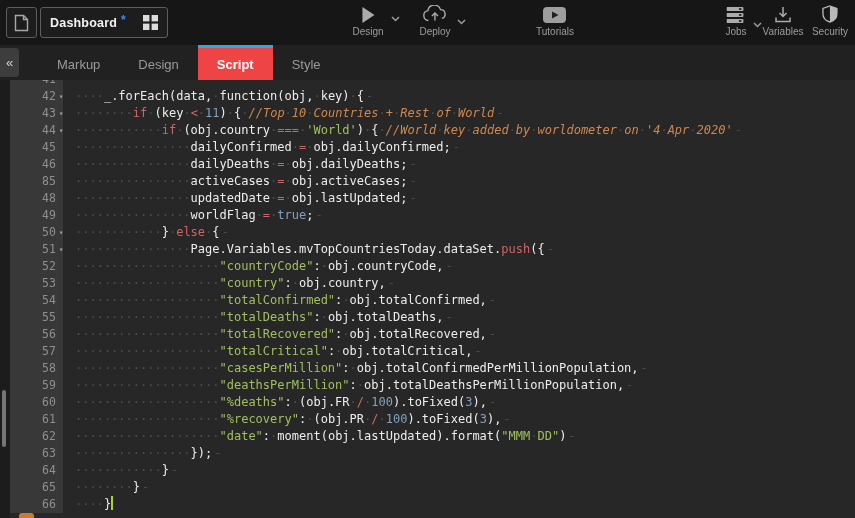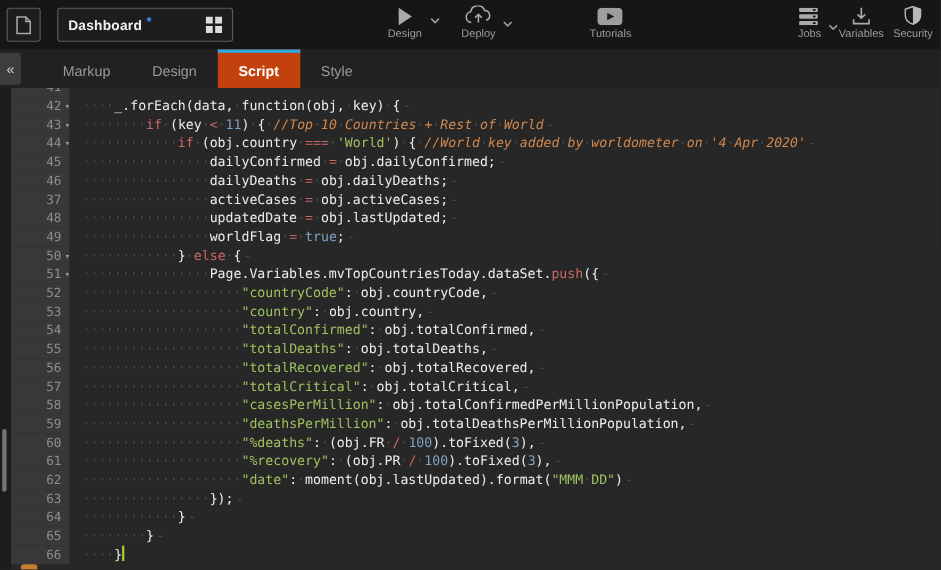--- a/index.html
+++ b/index.html
@@ -3,36 +3,36 @@
 <meta charset="utf-8">
 <style>
   * { box-sizing: border-box; margin: 0; padding: 0; }
   html,body { width:855px; height:518px; overflow:hidden; }
   body { background:#272727; font-family:"Liberation Sans", sans-serif; position:relative; }
 
   
   .topbar { position:absolute; left:0; top:0; width:855px; height:45px; background:#161616; }
   .page-group { position:absolute; left:6px; top:7px; display:flex; align-items:stretch; height:31px; }
   .page-icon-btn { width:31px; height:31px; border:1px solid #5e5e5e; border-radius:3px; display:flex; align-items:center; justify-content:center; background:#1d1d1d; cursor:pointer; }
-  .page-select-btn { margin-left:15px; width:160px; border:1px solid #5e5e5e; border-radius:3px; background:#1d1d1d; display:flex; align-items:center; padding:4px 9px; cursor:pointer; }
+  .page-select-btn { margin-left:3px; width:128px; border:1px solid #5e5e5e; border-radius:3px; background:#1d1d1d; display:flex; align-items:center; padding:4px 9px; cursor:pointer; }
   .page-select-btn .plabel { color:#f2f2f2; font-size:12.5px; font-weight:600; letter-spacing:.2px; }
   .page-select-btn .dirty { color:#3f8cff; font-size:12px; font-weight:700; margin-left:4px; transform:translateY(-3px); }
   .page-select-btn .spacer { flex:1; }
 
   .tb-action { position:absolute; top:4px; transform:translateX(-50%); display:flex; flex-direction:column; align-items:center; cursor:pointer; }
   .tb-action .ic { height:19px; display:flex; align-items:flex-end; justify-content:center; }
   .tb-action .lbl { margin-top:3px; font-size:10px; color:#9c9c9c; white-space:nowrap; }
   .tb-chevron { position:absolute; }
 
   
   .tabbar { position:absolute; left:0; top:45px; width:855px; height:35px; background:#212121; }
   .collapse-btn { position:absolute; left:0; top:3px; width:19px; height:29px; background:#3d3d3d; border-radius:0 3px 3px 0; color:#cfcfcf; font-size:13px; display:flex; align-items:center; justify-content:center; cursor:pointer; }
   .tabs { position:absolute; left:38px; top:0; height:35px; display:flex; }
   .tab { height:35px; padding:0 19px; display:flex; align-items:center; color:#9a9a9a; font-size:13px; border-top:3px solid transparent; cursor:pointer; }
-  .tab.active { background:#c2410c; border-top-color:#2fa8e1; color:#ffffff; font-weight:700; }
+  .tab.active { background:#ef4444; border-top-color:#2fa8e1; color:#ffffff; font-weight:700; }
 
   
   .editor { position:absolute; left:0; top:80px; width:855px; height:438px; background:#272727; overflow:hidden; }
   .left-strip { position:absolute; left:0; top:0; width:10px; height:438px; background:#1c1c1c; }
   .left-scroll-handle { position:absolute; left:2px; top:310px; width:4px; height:57px; background:#757575; border-radius:2px; cursor:grab; }
   .code-rows { position:absolute; left:10px; top:-9px; right:0; font-family:"DejaVu Sans Mono", monospace; font-size:12px; line-height:17px; }
   .line-row { display:flex; height:17px; white-space:pre; }
   .gutter-cell { width:53px; flex:0 0 53px; background:#383838; display:flex; align-items:center;padding-left:32px; }
   .lnum { flex:1; text-align:right; color:#8f8f8f; font-size:11.5px; padding-right:3px; }
   .fold { width:13px; font-size:8px; color:#9e9e9e; text-align:center; line-height:17px; }
@@ -181,21 +181,21 @@
   <div class="left-strip">
     <div class="left-scroll-handle"></div>
   </div>
   <div class="code-rows">
       <div class="line-row"><div class="gutter-cell"><span class="lnum">41</span><span class="fold"></span></div><div class="code-cell"><span class="eol">-</span></div></div>
       <div class="line-row"><div class="gutter-cell"><span class="lnum">42</span><span class="fold">▾</span></div><div class="code-cell"><span class="ws">····</span><span class="tok-p">_.forEach(data,<span class="ws">·</span>function(obj,<span class="ws">·</span>key)<span class="ws">·</span>{</span><span class="eol">-</span></div></div>
       <div class="line-row"><div class="gutter-cell"><span class="lnum">43</span><span class="fold">▾</span></div><div class="code-cell"><span class="ws">········</span><span class="tok-k">if</span><span class="tok-p"><span class="ws">·</span>(key<span class="ws">·</span></span><span class="tok-k">&lt;</span><span class="tok-p"><span class="ws">·</span></span><span class="tok-n">11</span><span class="tok-p">)<span class="ws">·</span>{<span class="ws">·</span></span><span class="tok-c">//Top<span class="ws">·</span>10<span class="ws">·</span>Countries<span class="ws">·</span>+<span class="ws">·</span>Rest<span class="ws">·</span>of<span class="ws">·</span>World</span><span class="eol">-</span></div></div>
       <div class="line-row"><div class="gutter-cell"><span class="lnum">44</span><span class="fold">▾</span></div><div class="code-cell"><span class="ws">············</span><span class="tok-k">if</span><span class="tok-p"><span class="ws">·</span>(obj.country<span class="ws">·</span></span><span class="tok-k">===</span><span class="tok-p"><span class="ws">·</span></span><span class="tok-s">'World'</span><span class="tok-p">)<span class="ws">·</span>{<span class="ws">·</span></span><span class="tok-c">//World<span class="ws">·</span>key<span class="ws">·</span>added<span class="ws">·</span>by<span class="ws">·</span>worldometer<span class="ws">·</span>on<span class="ws">·</span>'4<span class="ws">·</span>Apr<span class="ws">·</span>2020'</span><span class="eol">-</span></div></div>
       <div class="line-row"><div class="gutter-cell"><span class="lnum">45</span><span class="fold"></span></div><div class="code-cell"><span class="ws">················</span><span class="tok-p">dailyConfirmed<span class="ws">·</span></span><span class="tok-k">=</span><span class="tok-p"><span class="ws">·</span>obj.dailyConfirmed;</span><span class="eol">-</span></div></div>
       <div class="line-row"><div class="gutter-cell"><span class="lnum">46</span><span class="fold"></span></div><div class="code-cell"><span class="ws">················</span><span class="tok-p">dailyDeaths<span class="ws">·</span></span><span class="tok-k">=</span><span class="tok-p"><span class="ws">·</span>obj.dailyDeaths;</span><span class="eol">-</span></div></div>
-      <div class="line-row"><div class="gutter-cell"><span class="lnum">37</span><span class="fold"></span></div><div class="code-cell"><span class="ws">················</span><span class="tok-p">activeCases<span class="ws">·</span></span><span class="tok-k">=</span><span class="tok-p"><span class="ws">·</span>obj.activeCases;</span><span class="eol">-</span></div></div>
+      <div class="line-row"><div class="gutter-cell"><span class="lnum">85</span><span class="fold"></span></div><div class="code-cell"><span class="ws">················</span><span class="tok-p">activeCases<span class="ws">·</span></span><span class="tok-k">=</span><span class="tok-p"><span class="ws">·</span>obj.activeCases;</span><span class="eol">-</span></div></div>
       <div class="line-row"><div class="gutter-cell"><span class="lnum">48</span><span class="fold"></span></div><div class="code-cell"><span class="ws">················</span><span class="tok-p">updatedDate<span class="ws">·</span></span><span class="tok-k">=</span><span class="tok-p"><span class="ws">·</span>obj.lastUpdated;</span><span class="eol">-</span></div></div>
       <div class="line-row"><div class="gutter-cell"><span class="lnum">49</span><span class="fold"></span></div><div class="code-cell"><span class="ws">················</span><span class="tok-p">worldFlag<span class="ws">·</span></span><span class="tok-k">=</span><span class="tok-p"><span class="ws">·</span></span><span class="tok-n">true</span><span class="tok-p">;</span><span class="eol">-</span></div></div>
       <div class="line-row"><div class="gutter-cell"><span class="lnum">50</span><span class="fold">▾</span></div><div class="code-cell"><span class="ws">············</span><span class="tok-p">}<span class="ws">·</span></span><span class="tok-k">else</span><span class="tok-p"><span class="ws">·</span>{</span><span class="eol">-</span></div></div>
       <div class="line-row"><div class="gutter-cell"><span class="lnum">51</span><span class="fold">▾</span></div><div class="code-cell"><span class="ws">················</span><span class="tok-p">Page.Variables.mvTopCountriesToday.dataSet.</span><span class="tok-k">push</span><span class="tok-p">({</span><span class="eol">-</span></div></div>
       <div class="line-row"><div class="gutter-cell"><span class="lnum">52</span><span class="fold"></span></div><div class="code-cell"><span class="ws">····················</span><span class="tok-s">"countryCode"</span><span class="tok-p">:<span class="ws">·</span>obj.countryCode,</span><span class="eol">-</span></div></div>
       <div class="line-row"><div class="gutter-cell"><span class="lnum">53</span><span class="fold"></span></div><div class="code-cell"><span class="ws">····················</span><span class="tok-s">"country"</span><span class="tok-p">:<span class="ws">·</span>obj.country,</span><span class="eol">-</span></div></div>
       <div class="line-row"><div class="gutter-cell"><span class="lnum">54</span><span class="fold"></span></div><div class="code-cell"><span class="ws">····················</span><span class="tok-s">"totalConfirmed"</span><span class="tok-p">:<span class="ws">·</span>obj.totalConfirmed,</span><span class="eol">-</span></div></div>
       <div class="line-row"><div class="gutter-cell"><span class="lnum">55</span><span class="fold"></span></div><div class="code-cell"><span class="ws">····················</span><span class="tok-s">"totalDeaths"</span><span class="tok-p">:<span class="ws">·</span>obj.totalDeaths,</span><span class="eol">-</span></div></div>
       <div class="line-row"><div class="gutter-cell"><span class="lnum">56</span><span class="fold"></span></div><div class="code-cell"><span class="ws">····················</span><span class="tok-s">"totalRecovered"</span><span class="tok-p">:<span class="ws">·</span>obj.totalRecovered,</span><span class="eol">-</span></div></div>
       <div class="line-row"><div class="gutter-cell"><span class="lnum">57</span><span class="fold"></span></div><div class="code-cell"><span class="ws">····················</span><span class="tok-s">"totalCritical"</span><span class="tok-p">:<span class="ws">·</span>obj.totalCritical,</span><span class="eol">-</span></div></div>

